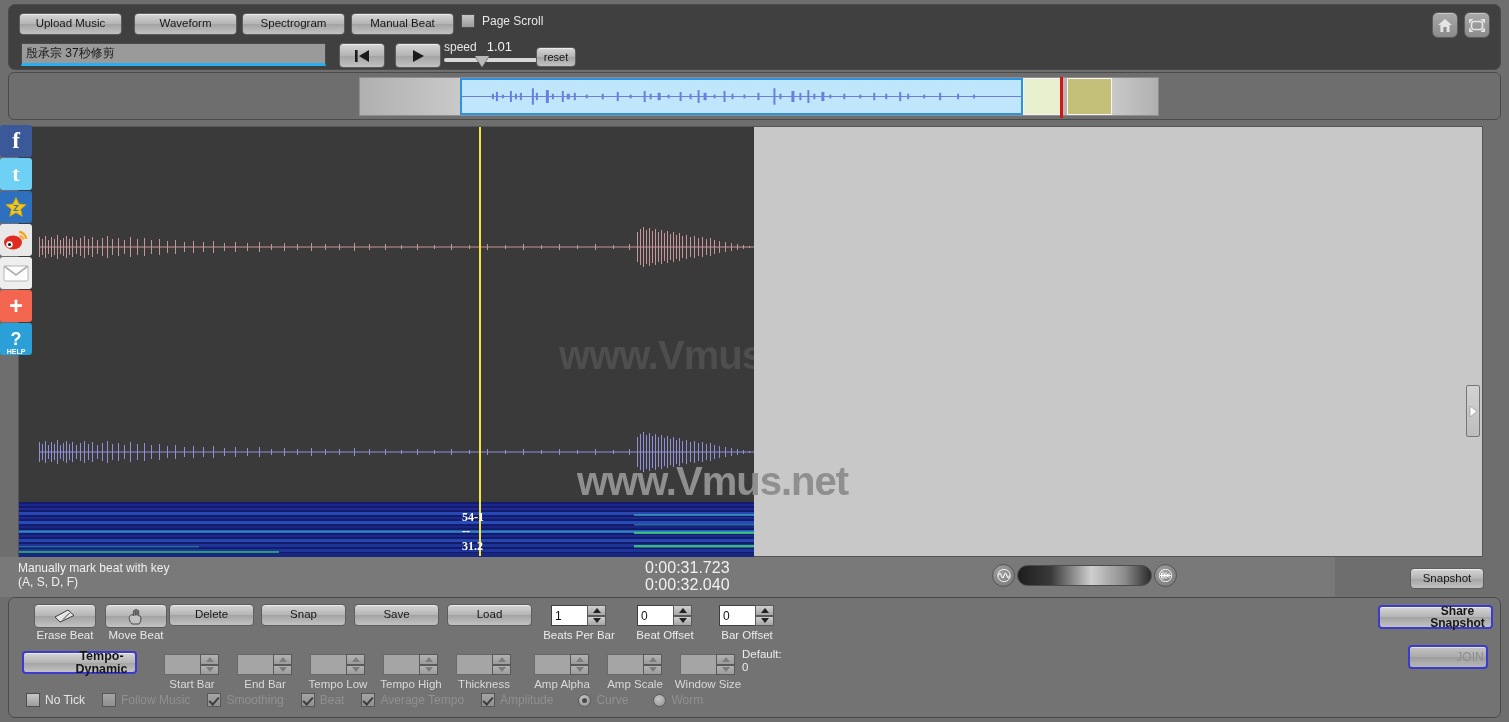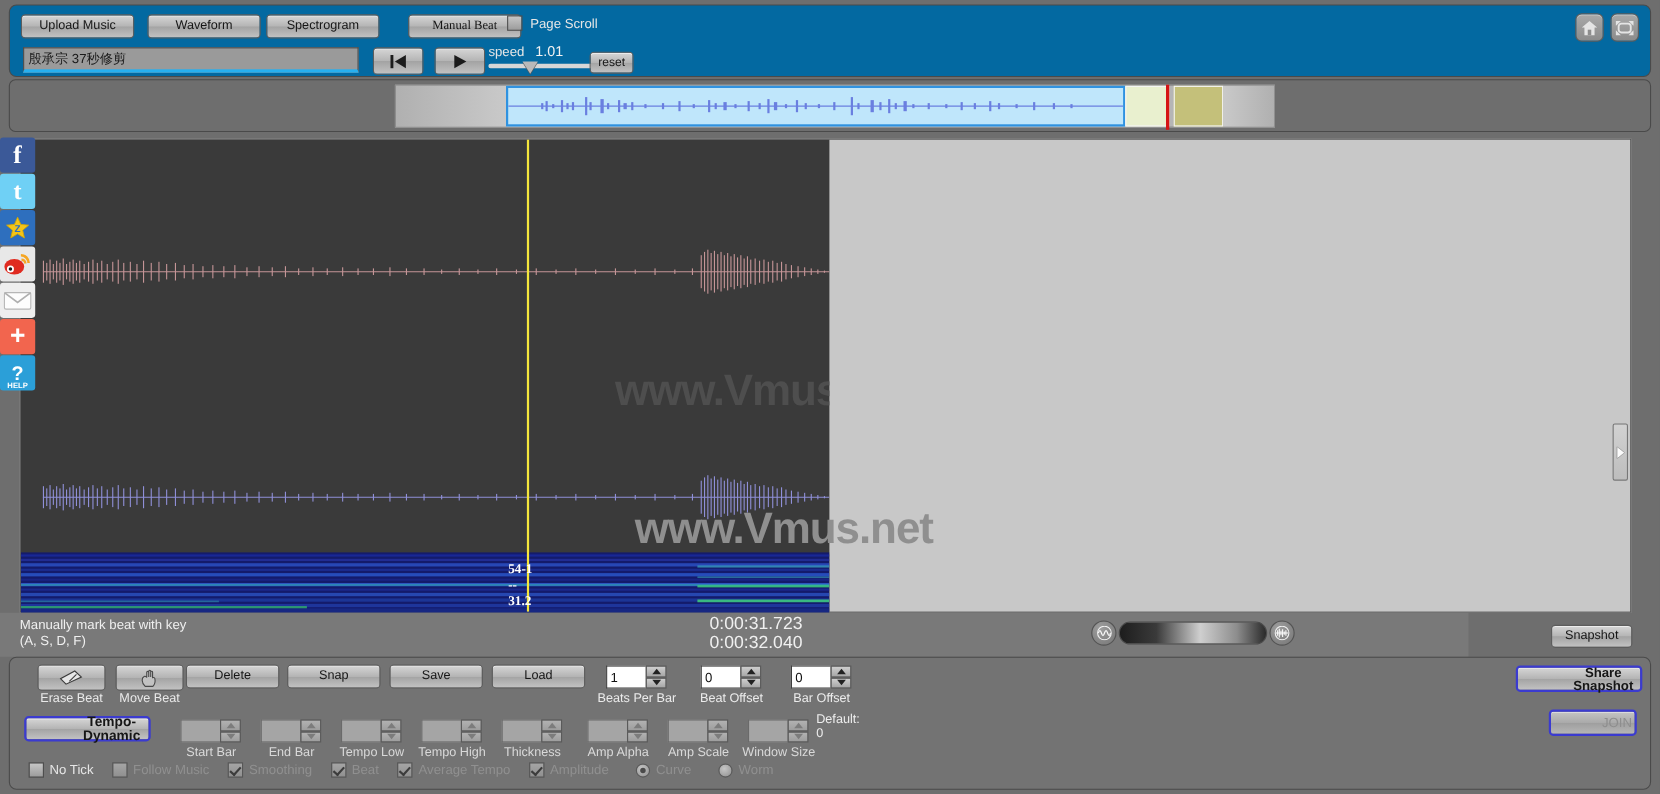--- a/index.html
+++ b/index.html
@@ -31,29 +31,29 @@
     box-shadow: inset 0 1px 0 rgba(255,255,255,.55);
   }
   .btn.focus { border: 2px solid #3b3bd0; padding-left: 44px; }
   .btn.disabled { color: #8e8e8e; cursor: default;
     background: linear-gradient(#c4c4c4, #aaa 50%, #9e9e9e 51%, #b6b6b6); }
 
   
   .topbar {
     position: absolute; left: 8px; top: 4px;
     width: 1493px; height: 66px;
-    background: #0369a1;
+    background: #404040;
     border: 1px solid #4a4a4a;
     border-radius: 7px;
   }
   .tb-btn { position: absolute; top: 8px; height: 22px; width: 103px; }
   #b-upload { left: 10px; }
   #b-wave   { left: 125px; }
   #b-spec   { left: 233px; }
-  #b-manual { left: 362px; font-family: Liberation Serif, serif; }
+  #b-manual { left: 342px; }
 
   .pagescroll { position: absolute; left: 452px; top: 9px;
     display: flex; align-items: center; gap: 7px; }
   .cbox {
     width: 14px; height: 14px;
     background: linear-gradient(#c6c6c6,#9c9c9c);
     border: 1px solid #4e4e4e;
     display: inline-block; position: relative;
     cursor: pointer;
   }

